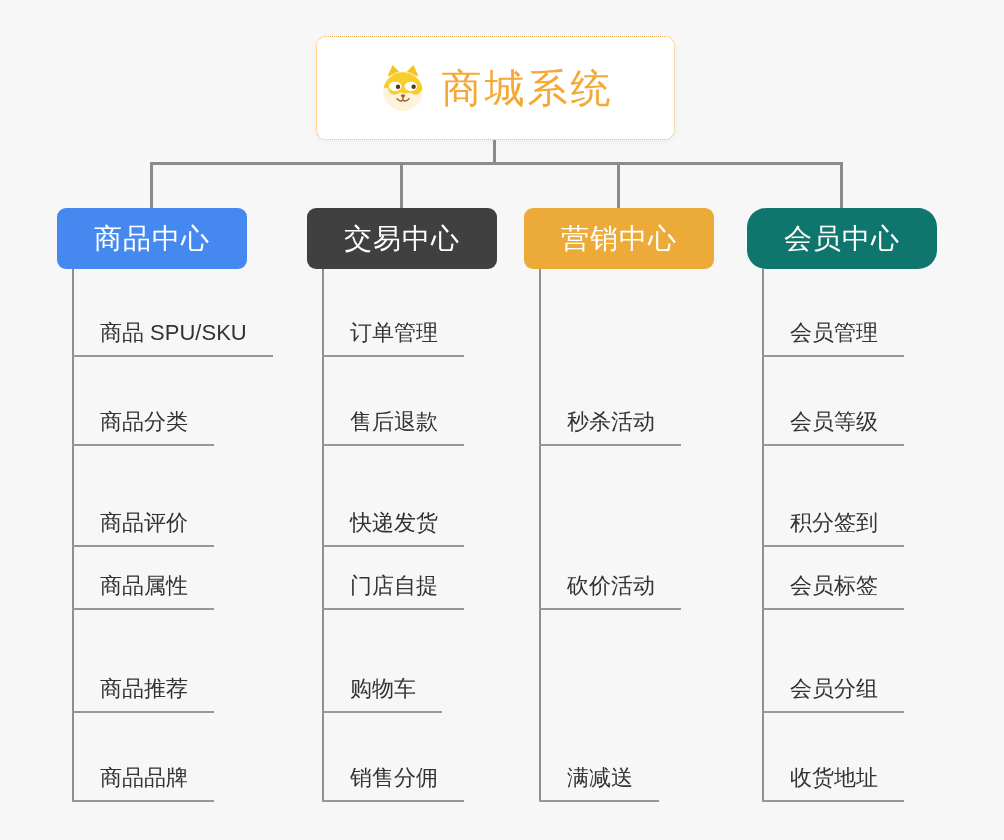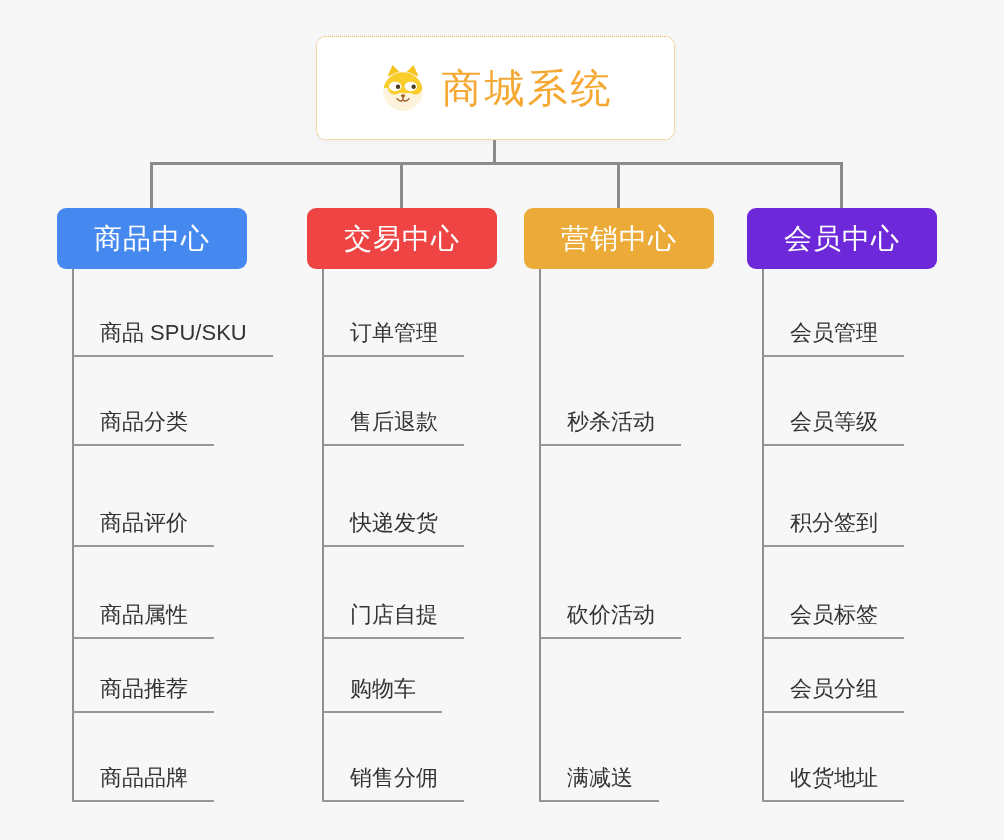--- a/index.html
+++ b/index.html
@@ -82,21 +82,21 @@
     border-bottom: 2px solid #979797;
     font-size: 22px;
     line-height: 26px;
     color: #333333;
     white-space: nowrap;
     width: max-content;
   }
   .row-0 { top: 112px; }
   .row-1 { top: 201px; }
   .row-2 { top: 302px; }
-  .row-3 { top: 394px; }
+  .row-3 { top: 365px; }
   .row-4 { top: 468px; }
   .row-5 { top: 557px; }
 </style>
 </head>
 <body>
 
 <div class="canvas">
 
   <div class="root-node">
     <span class="root-icon">
@@ -136,21 +136,21 @@
     <div class="vline"></div>
     <div class="child row-0">商品 SPU/SKU</div>
     <div class="child row-1">商品分类</div>
     <div class="child row-2">商品评价</div>
     <div class="child row-3">商品属性</div>
     <div class="child row-4">商品推荐</div>
     <div class="child row-5">商品品牌</div>
   </div>
 
   <div class="col col-1">
-    <div class="branch-node" style="background: #ef4444;">
+    <div class="branch-node" style="background: #404040;">
       <span class="branch-label">交易中心</span>
     </div>
     <div class="vline"></div>
     <div class="child row-0">订单管理</div>
     <div class="child row-1">售后退款</div>
     <div class="child row-2">快递发货</div>
     <div class="child row-3">门店自提</div>
     <div class="child row-4">购物车</div>
     <div class="child row-5">销售分佣</div>
   </div>
@@ -159,21 +159,21 @@
     <div class="branch-node" style="background: rgb(236, 171, 56);">
       <span class="branch-label">营销中心</span>
     </div>
     <div class="vline"></div>
     <div class="child row-1">秒杀活动</div>
     <div class="child row-3">砍价活动</div>
     <div class="child row-5">满减送</div>
   </div>
 
   <div class="col col-3">
-    <div class="branch-node" style="background: #6d28d9;">
+    <div class="branch-node" style="background: #0f766e; border-radius: 19px;">
       <span class="branch-label">会员中心</span>
     </div>
     <div class="vline"></div>
     <div class="child row-0">会员管理</div>
     <div class="child row-1">会员等级</div>
     <div class="child row-2">积分签到</div>
     <div class="child row-3">会员标签</div>
     <div class="child row-4">会员分组</div>
     <div class="child row-5">收货地址</div>
   </div>

